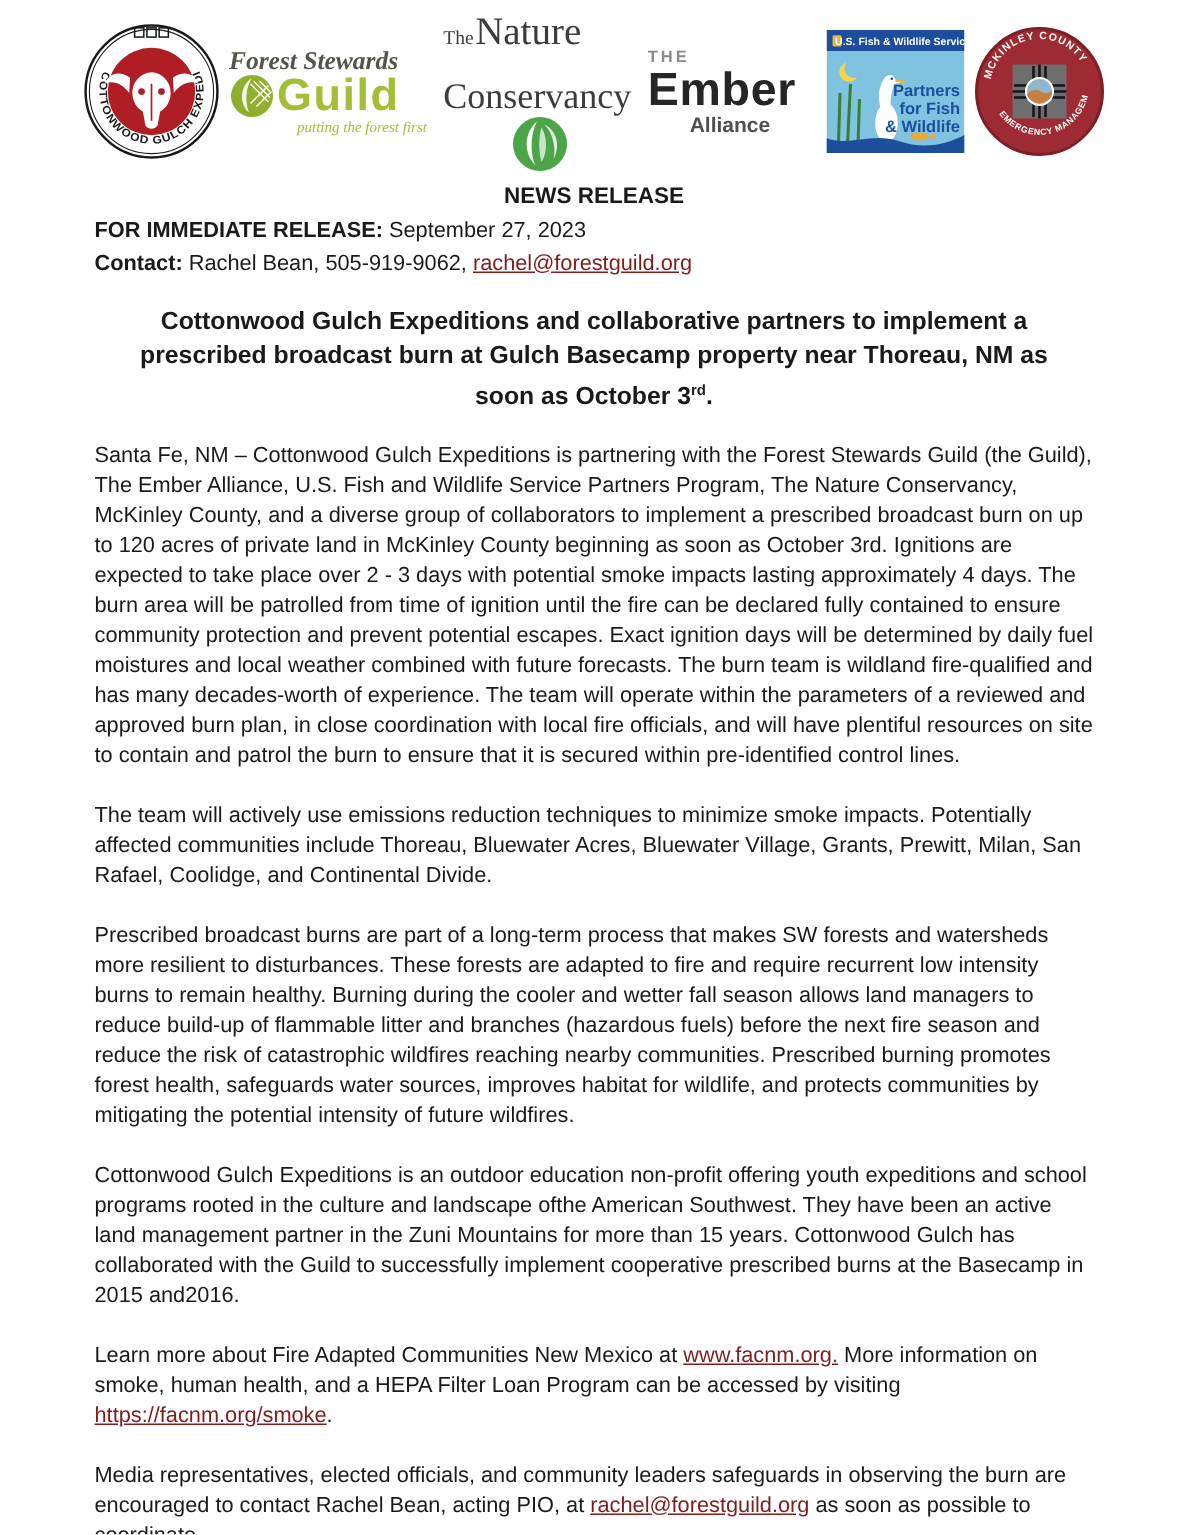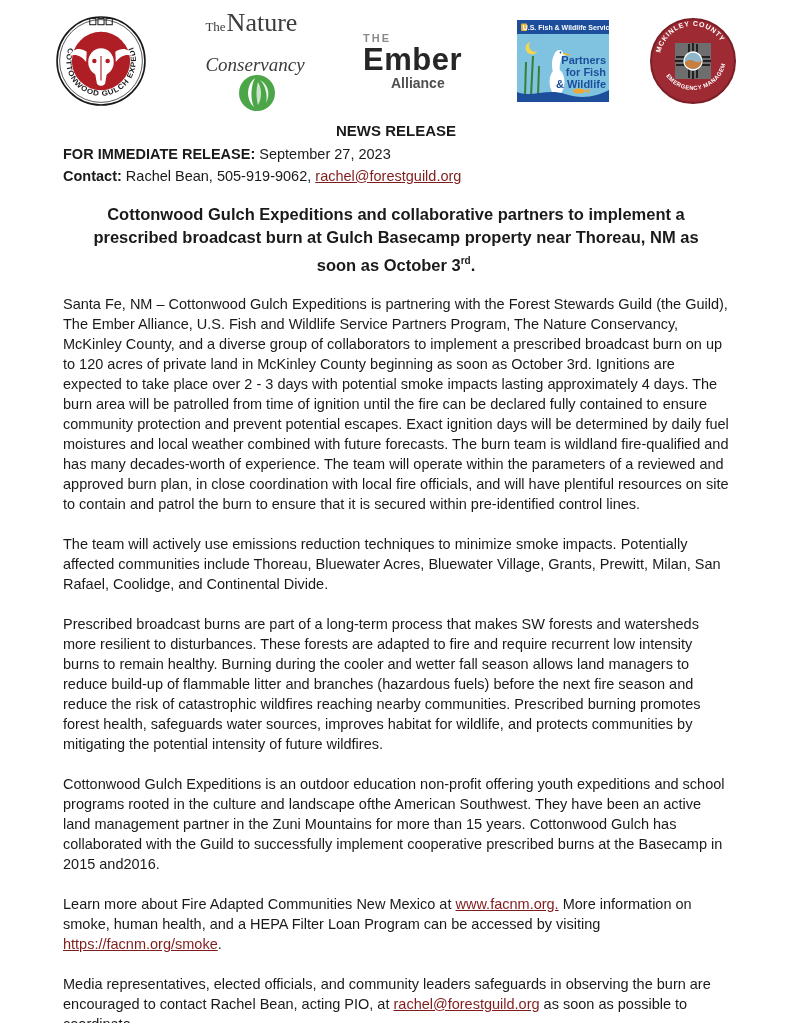--- a/index.html
+++ b/index.html
@@ -22,21 +22,21 @@
   .fsg-mid { display: flex; align-items: center; margin-top: -2px; }
   .fsg-guild { font-size: 30px; font-weight: bold; color: #a3bf36; letter-spacing: 1px; line-height: 1; margin-left: 2px; }
   .fsg-tag { font-family: "Liberation Serif", serif; font-style: italic; font-size: 10px;
     color: #a3bf36; text-align: right; margin-top: 1px; }
   
   .tnc { display: flex; align-items: center; width: 136px; }
   .tnc-text { font-family: "Liberation Serif", serif; color: #3c3c3b; line-height: 1; }
   .tnc-row1 { display: flex; align-items: baseline; }
   .tnc-the { font-size: 13px; }
   .tnc-nature { font-size: 26px; margin-left: 1px; }
-  .tnc-conservancy { font-size: 19px; margin-top: 19px; font-style: italic; }
+  .tnc-conservancy { font-size: 24px; margin-top: 19px; }
   .tnc-globe { margin-left: 4px; }
   
   .ember { width: 114px; }
   .ember-the { font-size: 11px; letter-spacing: 2px; color: #8a8a8a; font-weight: bold; }
   .ember-name { font-size: 31px; font-weight: 800; color: #262626; line-height: 1.0; letter-spacing: 0.5px; }
   .ember-sub { font-size: 14px; font-weight: bold; color: #4f4f4f; margin-left: 28px; }
   
   .news-title { text-align: center; font-weight: bold; font-size: 15px; margin-top: 14px; }
   .meta { margin-top: 5px; font-size: 14.5px; line-height: 21.5px; }
   .meta b { font-weight: bold; }
@@ -72,20 +72,38 @@
           <path d="M59 36 C66 31 73 33 75.5 40 C70 37.5 64 40 59.5 46 Z" fill="#ffffff"></path>
           <ellipse cx="45" cy="46" rx="12.5" ry="13.5" fill="#ffffff"></ellipse>
           <path d="M39 56 L41 67 C42.5 70 47.5 70 49 67 L51 56 Z" fill="#ffffff"></path>
           <circle cx="38.5" cy="45" r="2.2" fill="#AE1E24"></circle>
           <circle cx="51.5" cy="45" r="2.2" fill="#AE1E24"></circle>
           <line x1="45" y1="40" x2="45" y2="64" stroke="#AE1E24" stroke-width="1.1"></line>
         </g>
       </svg>
     </div>
 
+    <div class="logo fsg">
+      <div class="fsg-top">Forest Stewards</div>
+      <div class="fsg-mid">
+        <svg width="30" height="30" viewBox="0 0 30 30">
+          <circle cx="15" cy="15" r="14" fill="#8fb02c"></circle>
+          <path d="M15 3 C7 8 6 20 13 26 C10 18 11 9 15 3 Z" fill="#ffffff" opacity="0.9"></path>
+          <g stroke="#ffffff" stroke-width="1">
+            <line x1="14" y1="7" x2="26" y2="19"></line>
+            <line x1="16" y1="5" x2="27" y2="16"></line>
+            <line x1="20" y1="5" x2="27" y2="12"></line>
+            <line x1="26" y1="8" x2="14" y2="20"></line>
+            <line x1="28" y1="12" x2="18" y2="22"></line>
+          </g>
+        </svg>
+        <span class="fsg-guild">Guild</span>
+      </div>
+      <div class="fsg-tag">putting the forest first</div>
+    </div>
 
     <div class="logo tnc">
       <div class="tnc-text">
         <div class="tnc-row1">
           <span class="tnc-the">The</span>
           <span class="tnc-nature">Nature</span>
         </div>
         <div class="tnc-conservancy">Conservancy</div>
       </div>
       <svg class="tnc-globe" width="38" height="38" viewBox="0 0 38 38">

